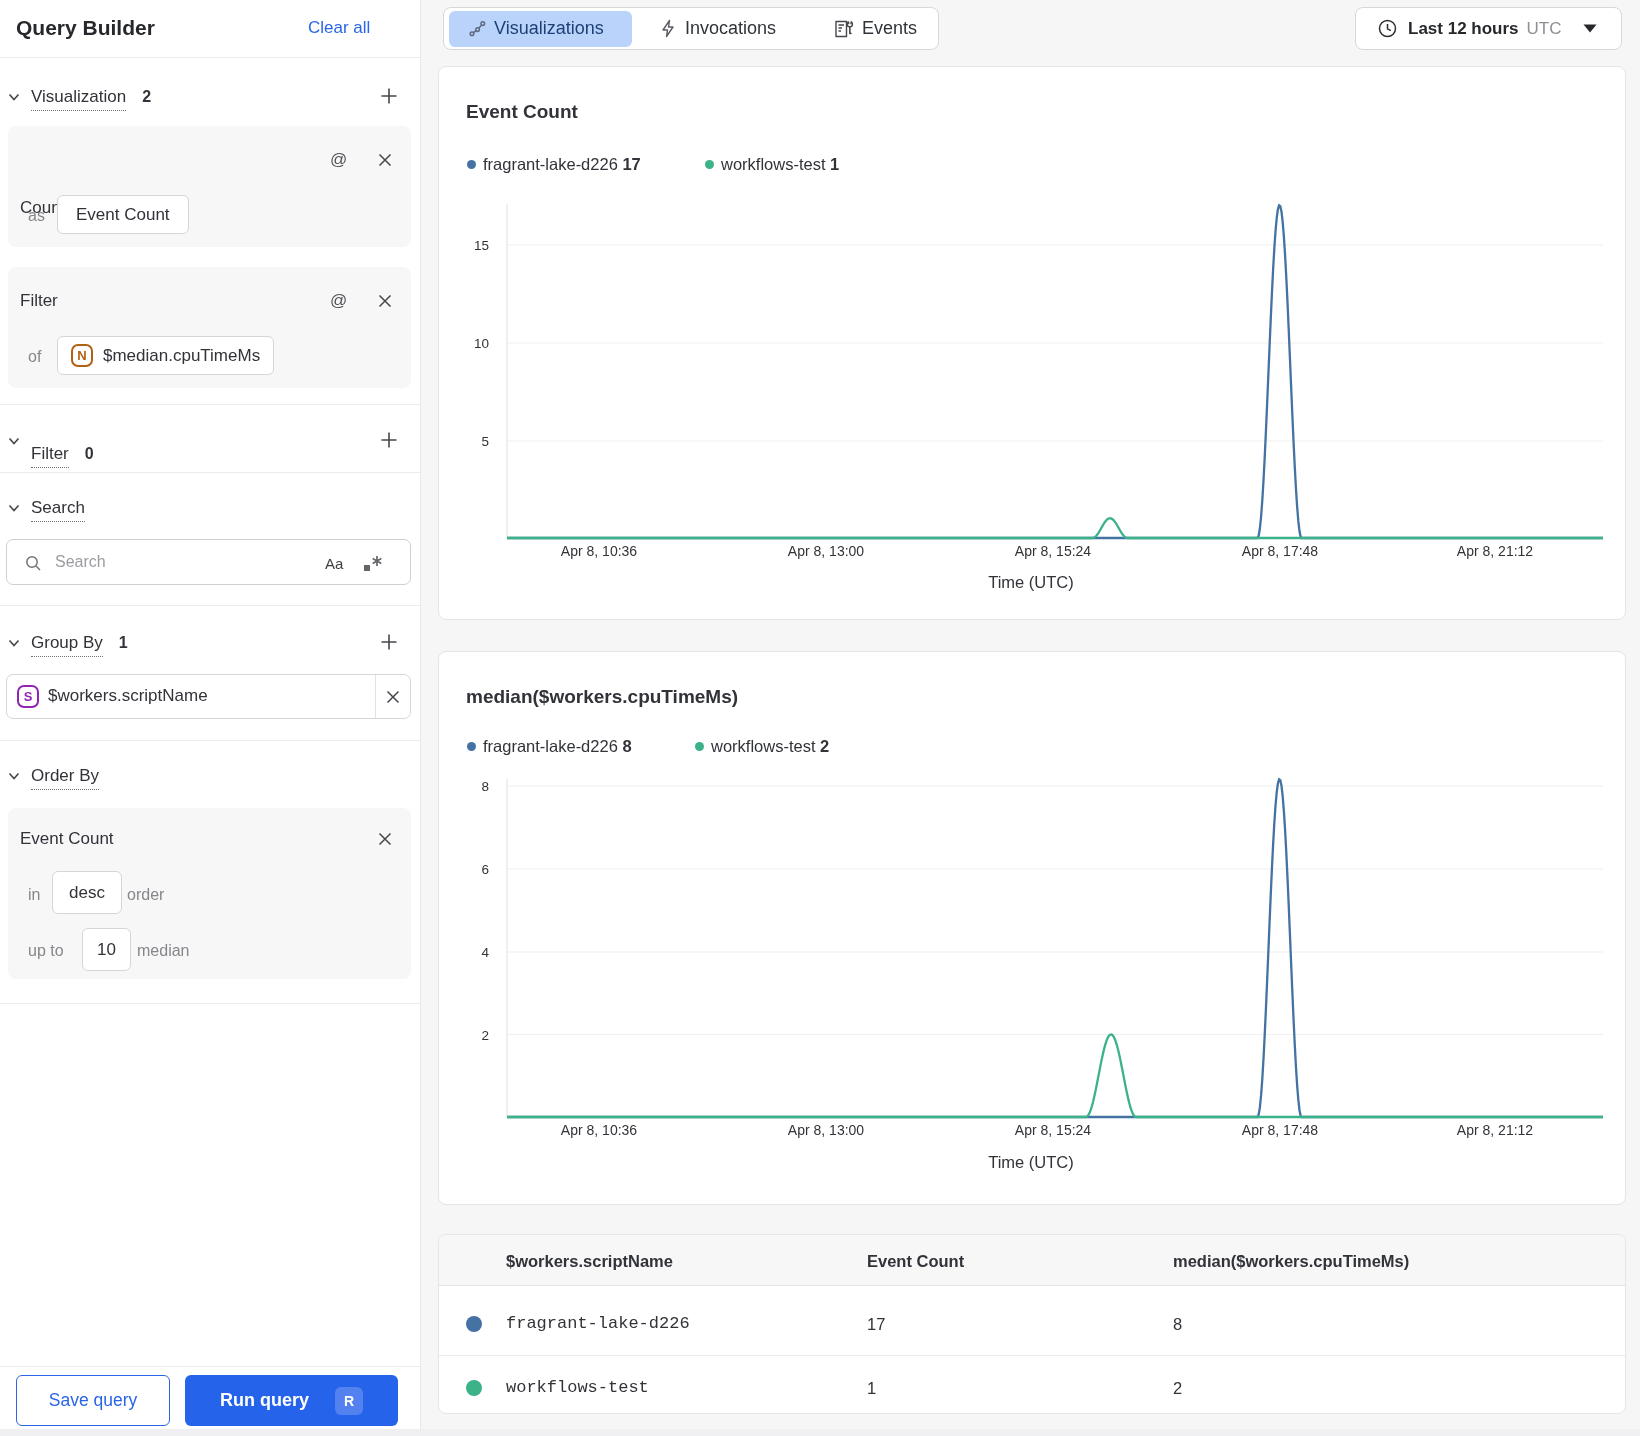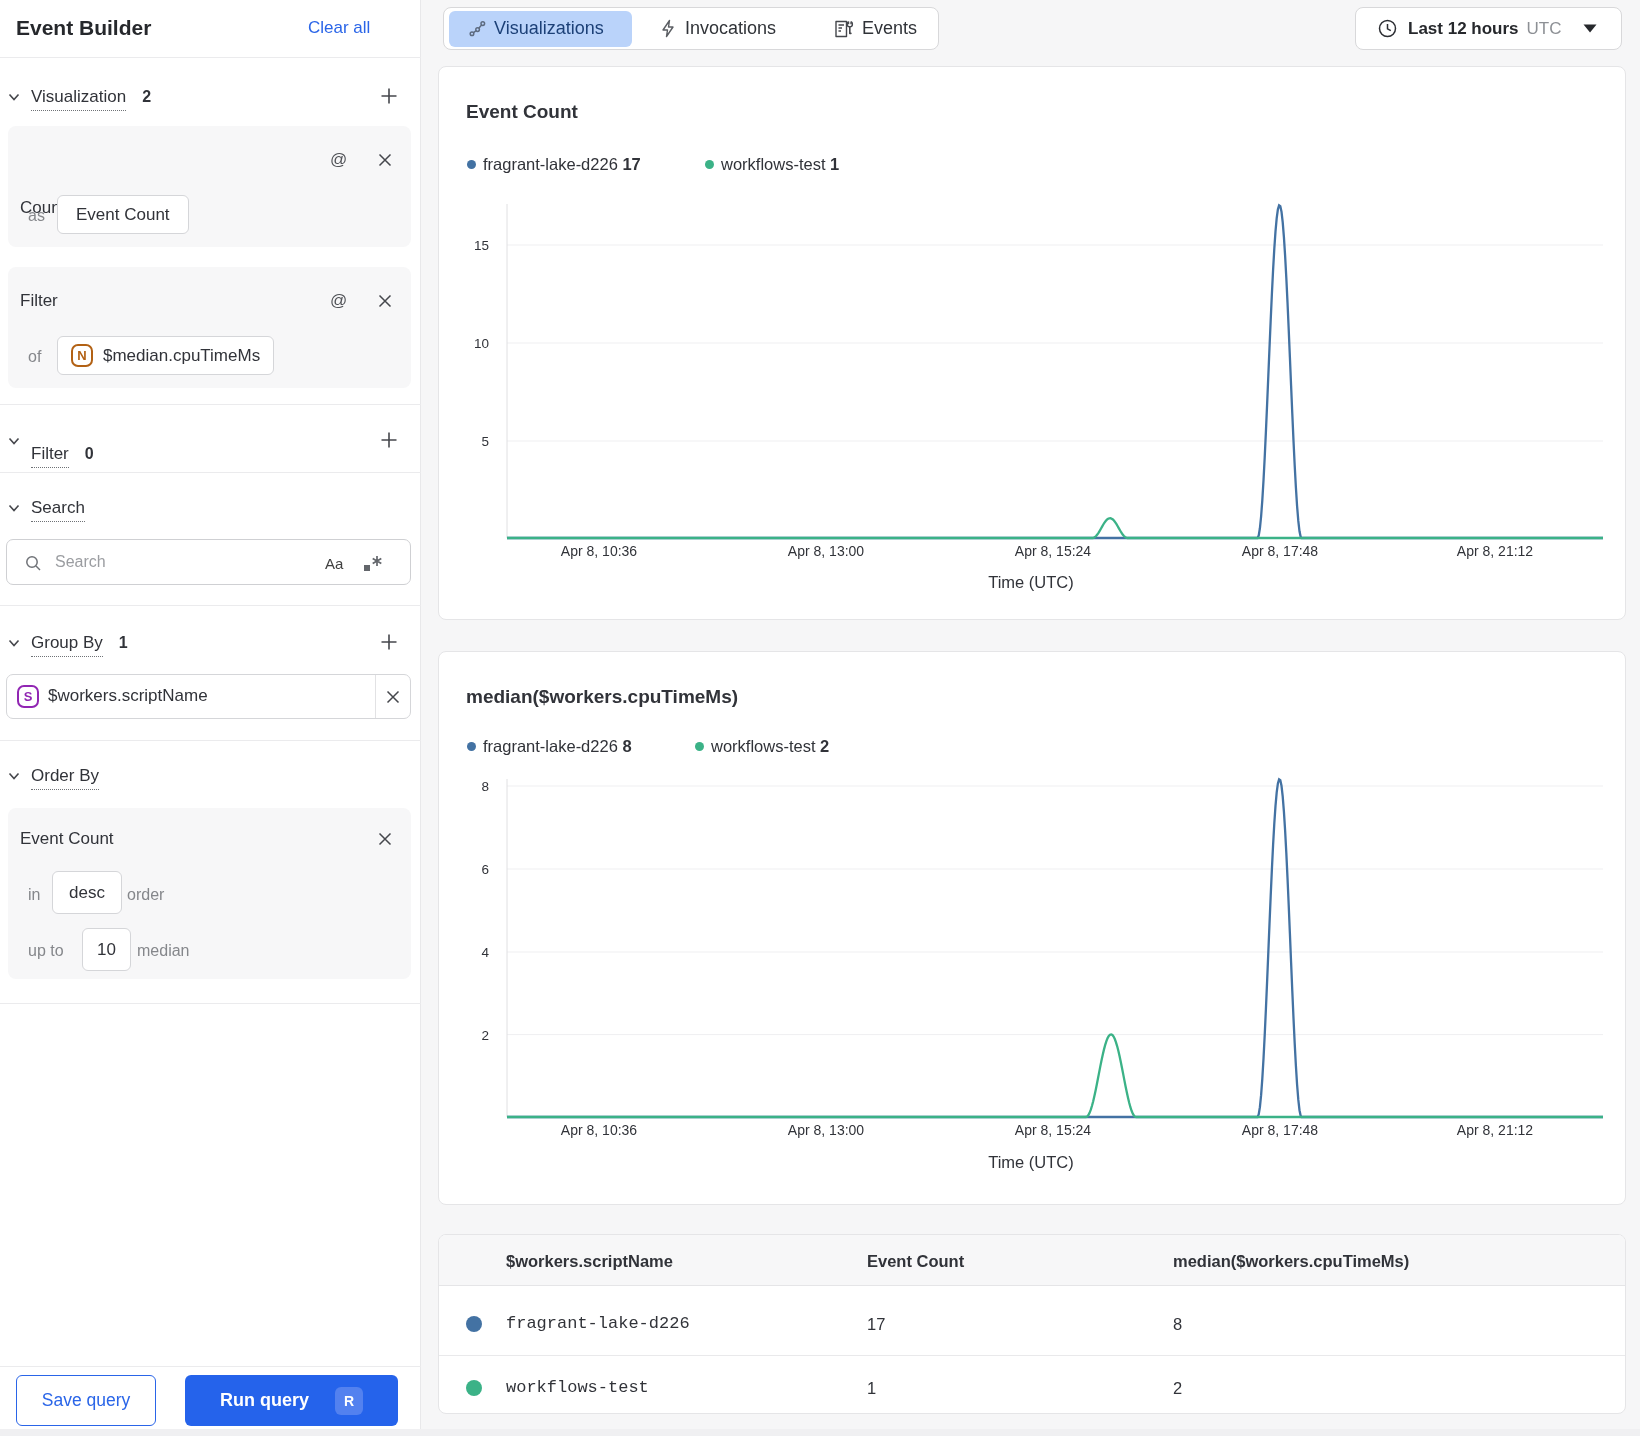--- a/index.html
+++ b/index.html
@@ -25,21 +25,21 @@
 .dot{width:9px;height:9px;border-radius:50%;display:inline-block;margin-right:7px;}
 .tabbar{position:absolute;left:443px;top:7px;width:496px;height:43px;background:#fff;border:1px solid #d8d8da;border-radius:8px;display:flex;align-items:center;}
 .tab{display:flex;align-items:center;font-size:18px;color:#303338;height:36px;}
 .timebtn{position:absolute;left:1355px;top:7px;width:267px;height:43px;background:#fff;border:1px solid #d8d8da;border-radius:8px;display:flex;align-items:center;}
 svg text{font-family:"Liberation Sans",sans-serif;}
 .mono{font-family:"Liberation Mono",monospace;}
 </style>
 </head>
 <body>
 <div id="sidebar">
-  <div class="abs" style="left:16px;top:16px;font-size:21px;font-weight:bold;color:#26282c;">Event Builder</div>
+  <div class="abs" style="left:16px;top:16px;font-size:21px;font-weight:bold;color:#26282c;">Query Builder</div>
   <div class="abs" style="left:308px;top:18px;font-size:17px;color:#2a65e8;">Clear all</div>
   <div class="divider" style="top:57px;"></div>
 
   <svg class="abs" style="left:7px;top:90px;" width="14" height="14" viewBox="0 0 14 14">
       <path d="M2.5 4.5 L7 9.5 L11.5 4.5" fill="none" stroke="#45474c" stroke-width="1.6"></path>
     </svg>
   <div class="abs sechead" style="left:31px;top:87px;"><span class="dotted">Visualization</span><span class="countn">2</span></div>
   <svg class="abs" style="left:380px;top:87px;" width="18" height="18" viewBox="0 0 18 18">
       <path d="M9 1.5 V16.5 M1.5 9 H16.5" stroke="#45474c" stroke-width="1.6"></path>
     </svg>
@@ -120,21 +120,21 @@
     </svg>
   <div class="lbl" style="left:28px;top:886px;">in</div>
   <div class="wbox" style="left:52px;top:871px;height:43px;padding:0 16px;">desc</div>
   <div class="lbl" style="left:127px;top:886px;">order</div>
   <div class="lbl" style="left:28px;top:942px;">up to</div>
   <div class="wbox" style="left:82px;top:928px;height:43px;padding:0 14px;">10</div>
   <div class="lbl" style="left:137px;top:942px;">median</div>
   <div class="divider" style="top:1003px;"></div>
 
   <div class="divider" style="top:1366px;"></div>
-  <div class="abs" style="left:16px;top:1375px;width:140px;height:51px;border:1px solid #2a65e8;border-radius:6px;background:#fff;display:flex;align-items:center;justify-content:center;font-size:17.5px;color:#2a65e8;">Save query</div>
+  <div class="abs" style="left:16px;top:1375px;width:154px;height:51px;border:1px solid #2a65e8;border-radius:6px;background:#fff;display:flex;align-items:center;justify-content:center;font-size:17.5px;color:#2a65e8;">Save query</div>
   <div class="abs" style="left:185px;top:1375px;width:213px;height:51px;border-radius:6px;background:#2563eb;display:flex;align-items:center;justify-content:center;font-size:18px;font-weight:bold;color:#fff;">Run query<span style="display:inline-block;margin-left:26px;width:28px;height:28px;background:#5381ef;border-radius:6px;font-size:14px;font-weight:bold;line-height:28px;text-align:center;">R</span></div>
 </div>
 
 <div class="tabbar">
   <div class="tab" style="background:#bad3fa;border-radius:6px;margin-left:5px;width:183px;padding-left:20px;box-sizing:border-box;color:#1c4077;">
     <svg width="18" height="17" viewBox="0 0 18 17" style="margin-right:7px;">
         <g fill="none" stroke="#5d6b80" stroke-width="1.5">
           <circle cx="3" cy="13.8" r="1.8"></circle>
           <circle cx="8.6" cy="9.6" r="1.8"></circle>
           <circle cx="13.8" cy="3.6" r="1.8"></circle>

